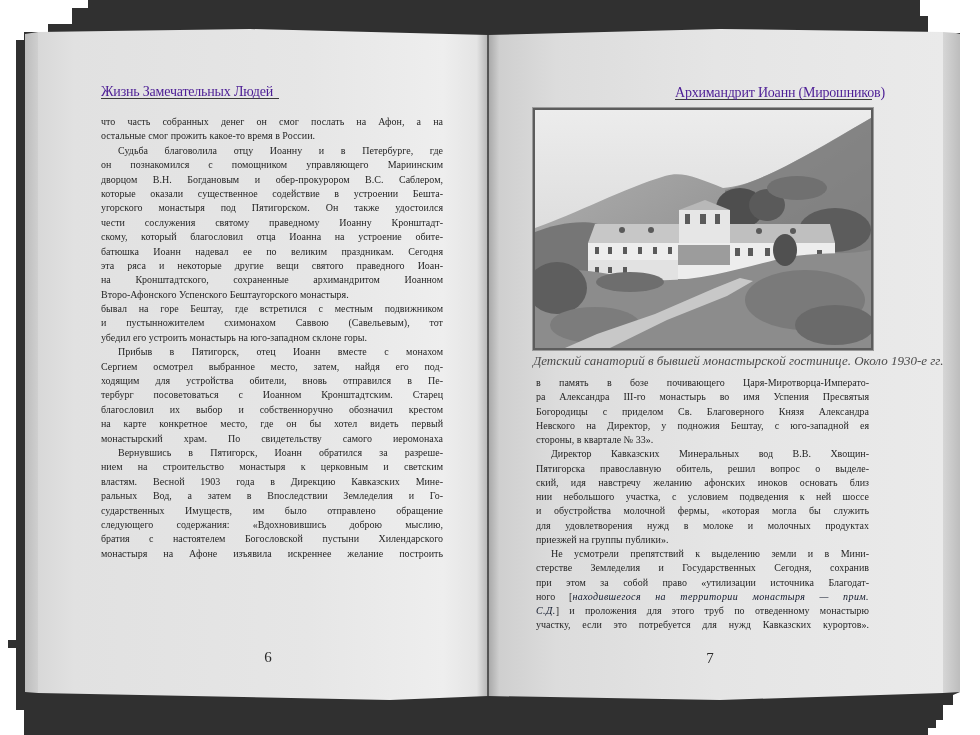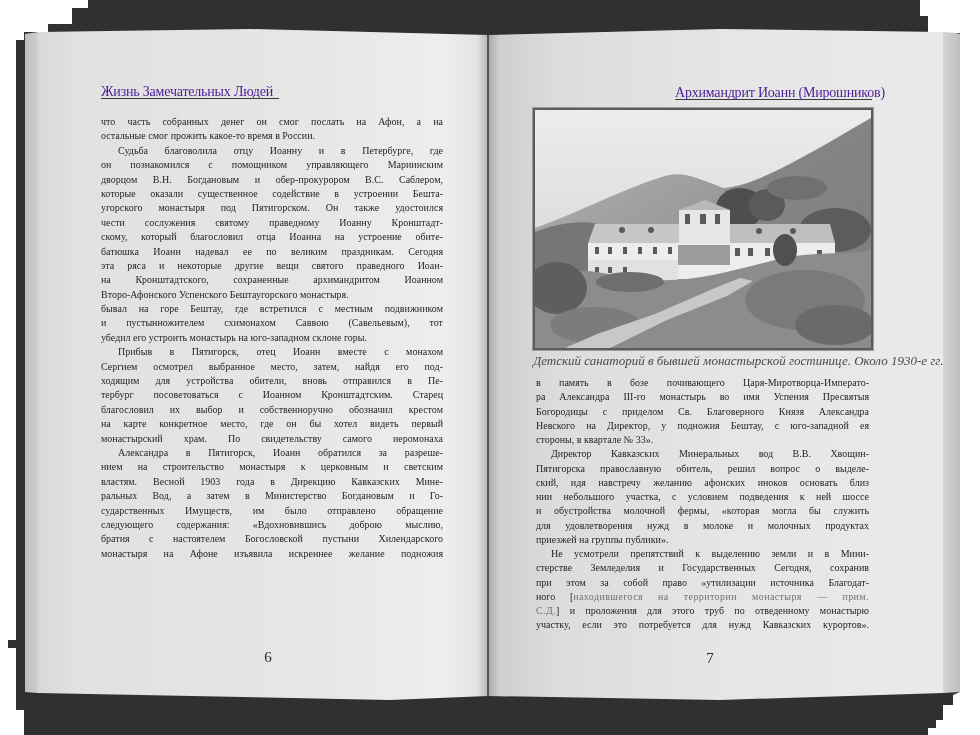--- a/index.html
+++ b/index.html
@@ -24,21 +24,21 @@
   .text-block.right { left: 536px; top: 376px; width: 333px; }
   .text-block.left .ln { height: 14.4px; line-height: 14.4px; }
   .text-block.right .ln { height: 14.25px; line-height: 14.25px; }
   .ln {
     white-space: nowrap; text-align: justify; text-align-last: justify;
     overflow: visible;
   }
   .ln.ind { padding-left: 17px; }
   .text-block.right .ln.ind { padding-left: 15px; }
   .ln.end { text-align: left; text-align-last: left; }
-  .it { letter-spacing: 0.4px; color: #737373; }
+  .it { font-style: italic; letter-spacing: 0.4px; color: #0f172a; }
 
   .photo-frame {
     position: absolute; left: 533px; top: 108px; width: 336px; height: 238px;
     border: 2px solid #5c5c5c; box-shadow: inset 0 0 0 1px #cfcfcf, 0 0 0 1px #9a9a9a;
     background: #d8d8d8; overflow: hidden;
   }
   .photo-frame svg { display: block; width: 336px; height: 238px; }
   .caption {
     position: absolute; left: 533px; top: 353px; width: 340px; text-align: center;
     font-style: italic; font-size: 13px; color: #4a4a4a; white-space: nowrap;
@@ -104,28 +104,28 @@
   <div class="ln">бывал на горе Бештау, где встретился с местным подвижником</div>
   <div class="ln">и пустынножителем схимонахом Саввою (Савельевым), тот</div>
   <div class="ln end">убедил его устроить монастырь на юго-западном склоне горы.</div>
   <div class="ln ind">Прибыв в Пятигорск, отец Иоанн вместе с монахом</div>
   <div class="ln">Сергием осмотрел выбранное место, затем, найдя его под-</div>
   <div class="ln">ходящим для устройства обители, вновь отправился в Пе-</div>
   <div class="ln">тербург посоветоваться с Иоанном Кронштадтским. Старец</div>
   <div class="ln">благословил их выбор и собственноручно обозначил крестом</div>
   <div class="ln">на карте конкретное место, где он бы хотел видеть первый</div>
   <div class="ln">монастырский храм. По свидетельству самого иеромонаха</div>
-  <div class="ln ind">Александра в Пятигорск, Иоанн обратился за разреше-</div>
+  <div class="ln ind">Вернувшись в Пятигорск, Иоанн обратился за разреше-</div>
   <div class="ln">нием на строительство монастыря к церковным и светским</div>
   <div class="ln">властям. Весной 1903 года в Дирекцию Кавказских Мине-</div>
-  <div class="ln">ральных Вод, а затем в Министерство Богдановым и Го-</div>
+  <div class="ln">ральных Вод, а затем в Впоследствии Земледелия и Го-</div>
   <div class="ln">сударственных Имуществ, им было отправлено обращение</div>
   <div class="ln">следующего содержания: «Вдохновившись доброю мыслию,</div>
   <div class="ln">братия с настоятелем Богословской пустыни Хилендарского</div>
-  <div class="ln">монастыря на Афоне изъявила искреннее желание подножия</div>
+  <div class="ln">монастыря на Афоне изъявила искреннее желание построить</div>
 </div>
 
 <div class="page-number left">6</div>
 
 <div class="running-head right">Архимандрит Иоанн (Мирошников)</div>
 
 <div class="photo-frame">
   <svg viewBox="0 0 336 238" xmlns="http://www.w3.org/2000/svg">
     <defs>
       <linearGradient id="sky" x1="0" y1="0" x2="0" y2="1">

